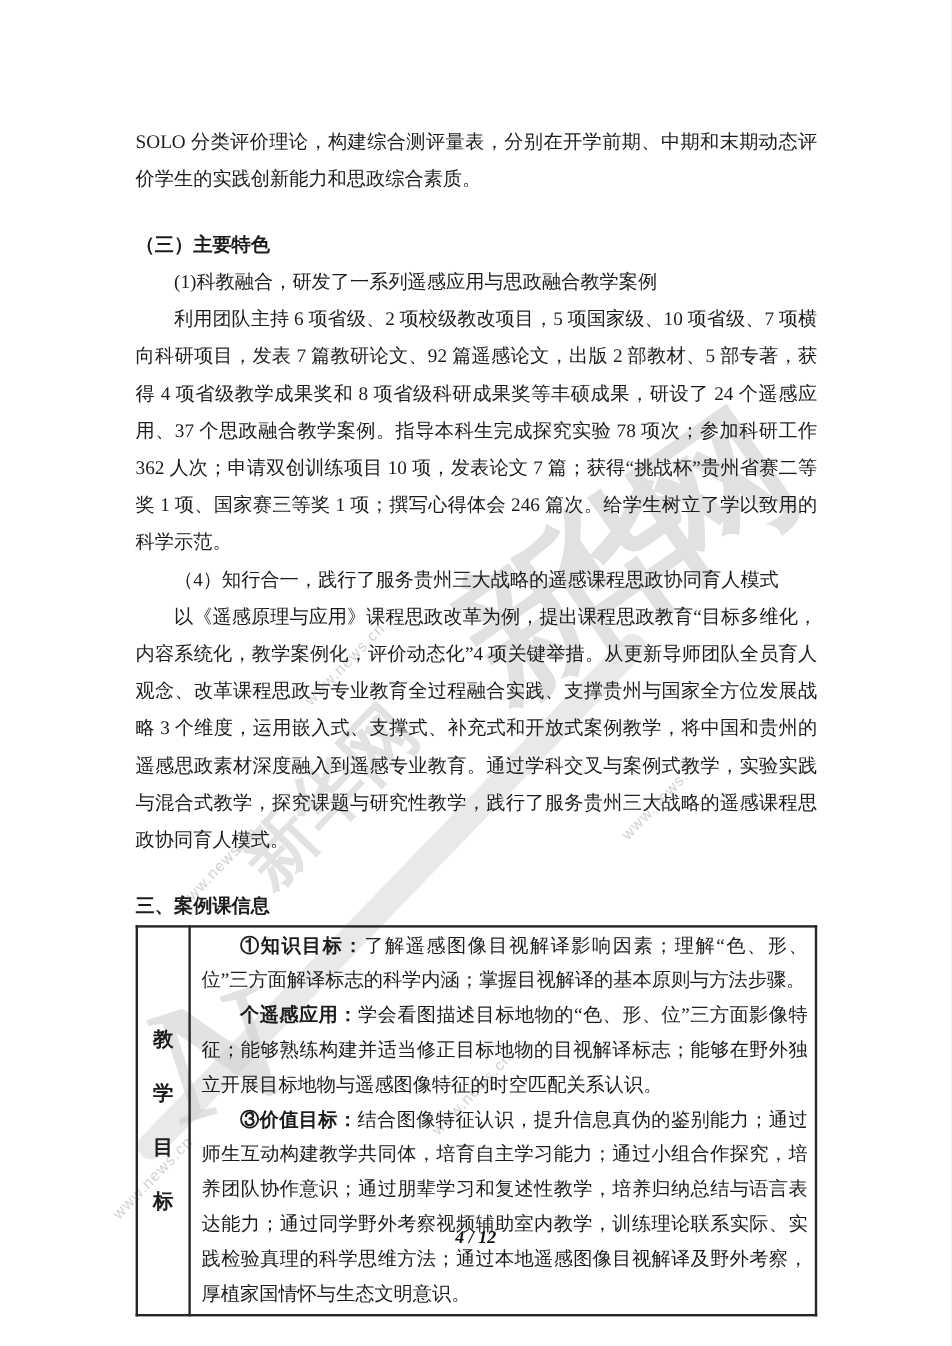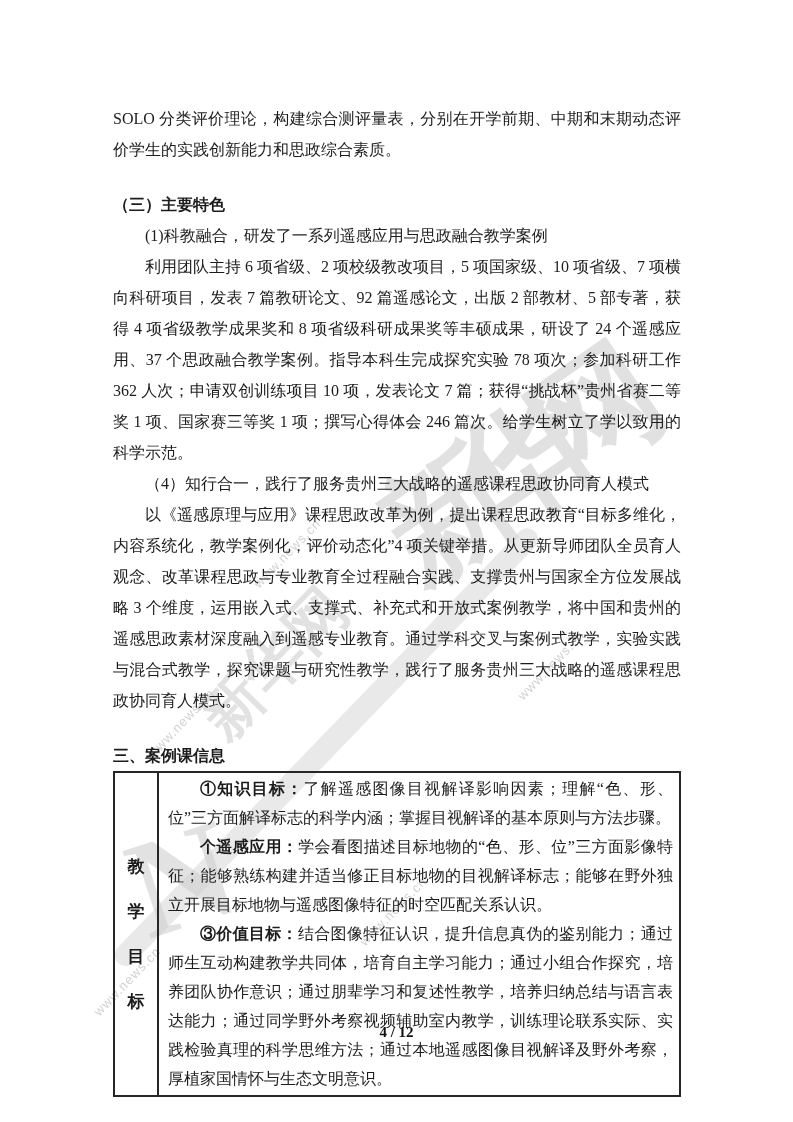--- a/index.html
+++ b/index.html
@@ -67,21 +67,21 @@
   }
   td.td-cell{padding:1px 6px 2px 9px;vertical-align:top;}
   td.td-cell p{
     margin:0;font-size:16px;line-height:29px;text-align:justify;text-indent:2em;
   }
   td.td-cell b{font-weight:bold;}
   
   .footer{
     position:absolute;left:0;top:1024px;width:793px;z-index:1;
     text-align:center;font-size:15px;font-weight:bold;
-    font-family:"Liberation Serif","DejaVu Serif",serif;color:#111;
+    font-family:"Liberation Serif","DejaVu Serif",serif;color:#111;font-style:italic;
   }
 </style>
 </head>
 <body>
 
 <div class="page">
 
   <div class="wm-layer">
     <div class="wm-blob">新华网</div>
     <div class="wm-swash"></div>

